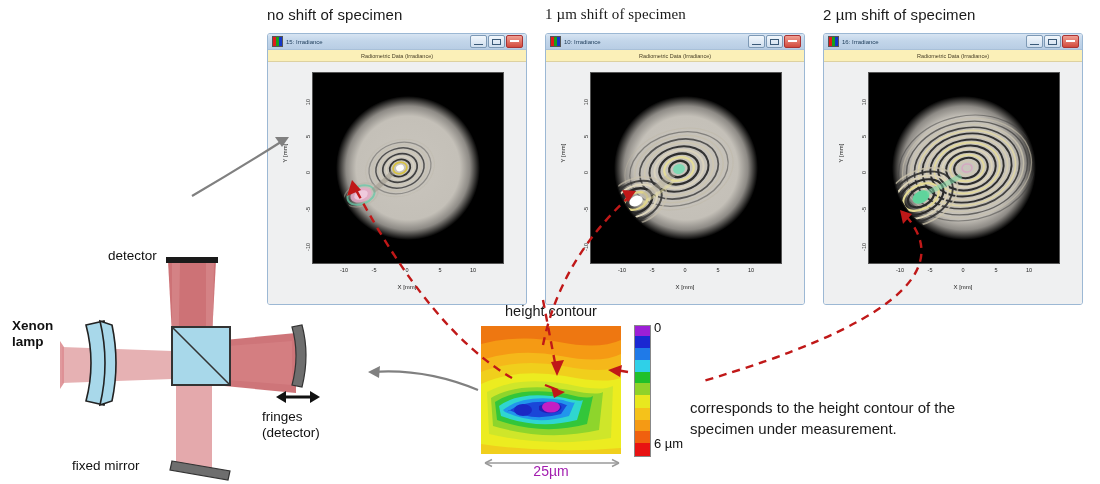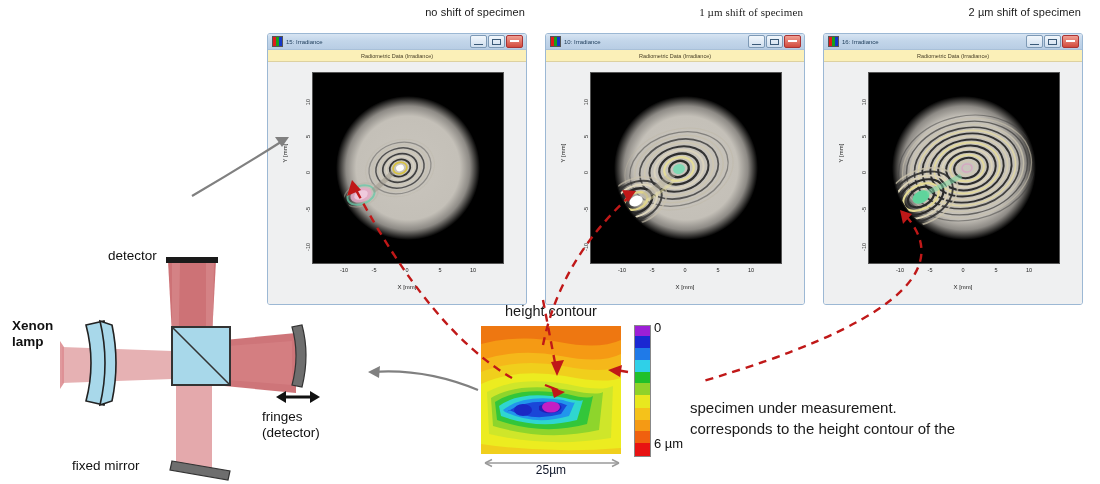--- a/index.html
+++ b/index.html
@@ -5,21 +5,21 @@
   html,body{margin:0;padding:0;}
   body{
     width:1100px;height:484px;background:#ffffff;
     font-family:"Liberation Sans", sans-serif;
     position:relative;overflow:hidden;
   }
   .abs{position:absolute;}
 
   
   .col-head{
-    font-size:11px;color:#1a1a1a;text-align:right;
+    font-size:15px;color:#1a1a1a;text-align:left;
     letter-spacing:.1px;white-space:nowrap;
   }
 
   
   .win{
     position:absolute;top:33px;width:258px;height:270px;
     background:#eff0f1;
     border:1px solid #9cb8d4;
     border-radius:3px;
     box-shadow:0 0 0 1px #ffffff inset;
@@ -113,21 +113,21 @@
       #e8e81f 53% 63%,
       #f5c21a 63% 72%,
       #f59a14 72% 81%,
       #f0600f 81% 90%,
       #e81212 90% 100%);
     border:1px solid #888;
   }
   .cbar-lab{position:absolute;font-size:13px;color:#111;white-space:nowrap;}
 
   .scale-lab{
-    position:absolute;font-size:12px;color:#0f172a;white-space:nowrap;
+    position:absolute;font-size:14px;color:#a21caf;white-space:nowrap;
   }
 
   
   .caption{
     position:absolute;left:690px;top:398px;width:350px;
     font-size:15px;line-height:1.38;color:#1a1a1a;
   }
 
   
   .opt-lab{
@@ -403,22 +403,22 @@
 <div class="cbar-lab" style="left:654px;top:436px;">6 µm</div>
 
 <svg class="abs" style="left:481px;top:458px;" width="142" height="12">
   <line x1="4" y1="5" x2="138" y2="5" stroke="#9a9a9a" stroke-width="1.4"></line>
   <path d="M4,5 L11,1.5 M4,5 L11,8.5" stroke="#9a9a9a" stroke-width="1.4" fill="none"></path>
   <path d="M138,5 L131,1.5 M138,5 L131,8.5" stroke="#9a9a9a" stroke-width="1.4" fill="none"></path>
 </svg>
 <div class="scale-lab" style="left:481px;top:463px;width:140px;text-align:center;">25µm</div>
 
 <div class="caption">
+  <div>corresponds to the height contour of the</div>
   <div>specimen under measurement.</div>
-  <div>corresponds to the height contour of the</div>
 </div>
 
 <svg class="abs" style="left:0;top:255px;" width="340" height="229">
 
   <path d="M168,6 L216,6 L210,118 L174,118 Z" fill="#c9666a" opacity=".92"></path>
   <path d="M172,8 L180,8 L178,116 L172,116 Z" fill="#d98d90" opacity=".6"></path>
   <path d="M206,8 L214,8 L212,116 L206,116 Z" fill="#d98d90" opacity=".6"></path>
 
   <rect x="176" y="122" width="36" height="92" fill="#df9a9d" opacity=".85"></rect>
 

